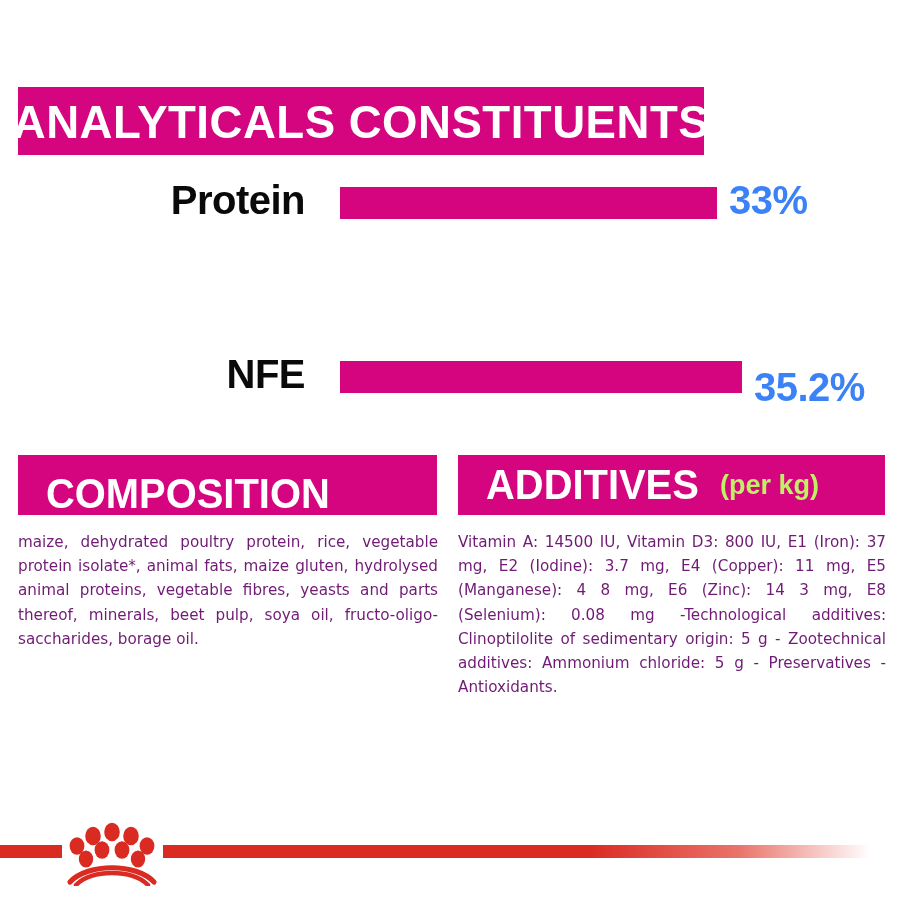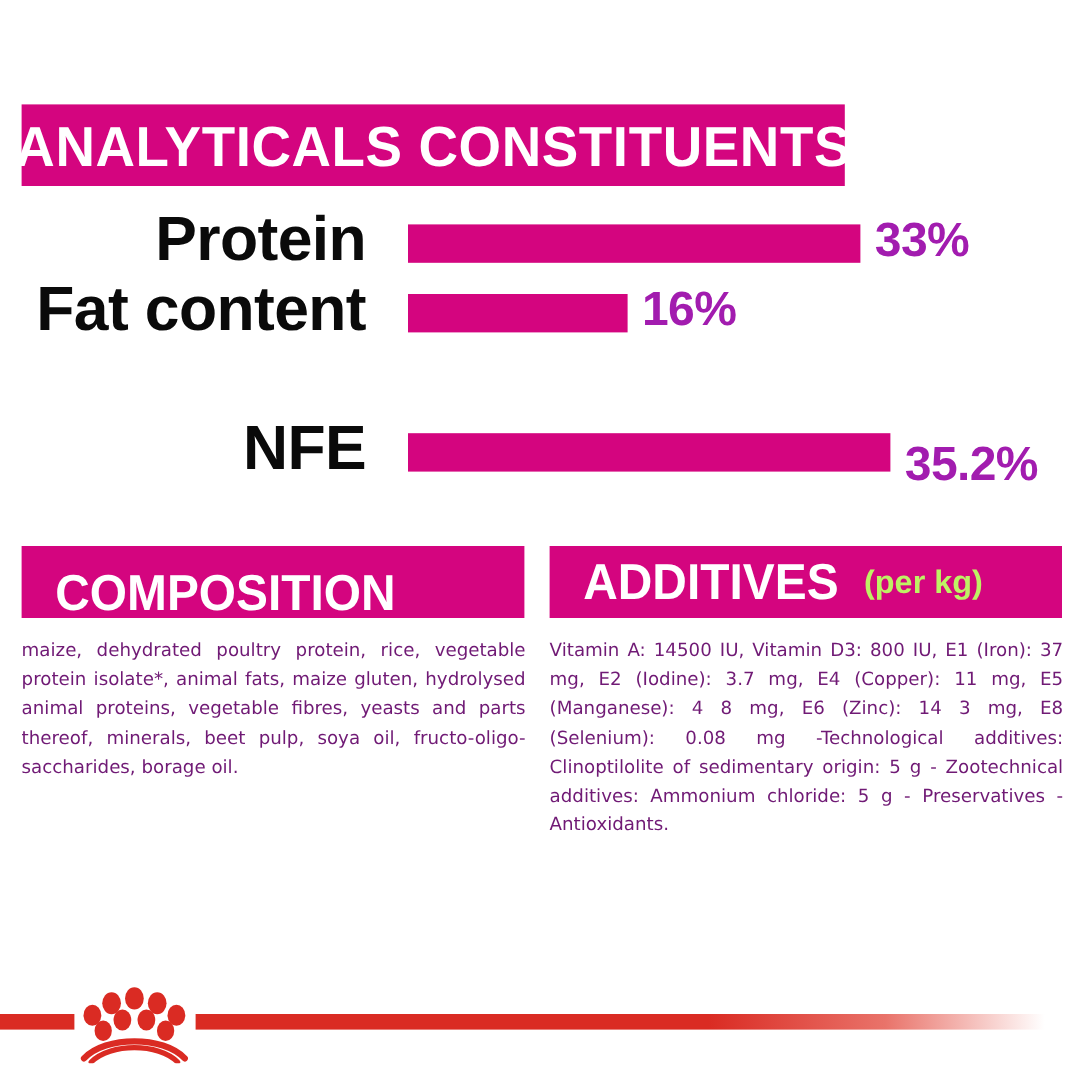--- a/index.html
+++ b/index.html
@@ -55,41 +55,41 @@
     height: 48px;
     display: block;
   }
   .chart-label {
     position: absolute;
     left: 0;
     top: 0;
     width: 305px;
     text-align: right;
     font-family: "Liberation Sans Narrow", "Liberation Sans", sans-serif;
-    font-size: 52px;
+    font-size: 40px;
     font-weight: bold;
     color: #0a0a0a;
     line-height: 44px;
     white-space: nowrap;
     letter-spacing: -0.5px;
   }
   .chart-bar {
     position: absolute;
     left: 340px;
     top: 9px;
     height: 32px;
     background: #D4057F;
   }
   .chart-value {
     position: absolute;
     top: 0;
     font-family: "Liberation Sans Narrow", "Liberation Sans", sans-serif;
     font-size: 40px;
     font-weight: bold;
-    color: #a21caf;
+    color: #3b82f6;
     line-height: 44px;
     white-space: nowrap;
     letter-spacing: -0.5px;
   }
 
   
   .sub-header {
     position: absolute;
     top: 455px;
     height: 60px;
@@ -172,25 +172,20 @@
 
 <div class="main-header">
   <div class="main-header-title">ANALYTICALS CONSTITUENTS</div>
 </div>
 
 <div class="chart" id="chart">
     <div class="chart-row" style="top: 0px;">
       <div class="chart-label">Protein</div>
       <div class="chart-bar" style="width: 377px; background: rgb(212, 5, 127);"></div>
       <div class="chart-value" style="left: 729px;">33%</div>
-    </div>
-    <div class="chart-row" style="top: 58px;">
-      <div class="chart-label">Fat content</div>
-      <div class="chart-bar" style="width: 183px; background: rgb(212, 5, 127);"></div>
-      <div class="chart-value" style="left: 535px;">16%</div>
     </div>
     <div class="chart-row" style="top: 174px;">
       <div class="chart-label">NFE</div>
       <div class="chart-bar" style="width: 402px; background: rgb(212, 5, 127);"></div>
       <div class="chart-value" style="left: 754px; margin-top: 13px;">35.2%</div>
     </div>
   </div>
 
 <div class="sub-header left">
   <span class="sub-header-title">COMPOSITION</span>

